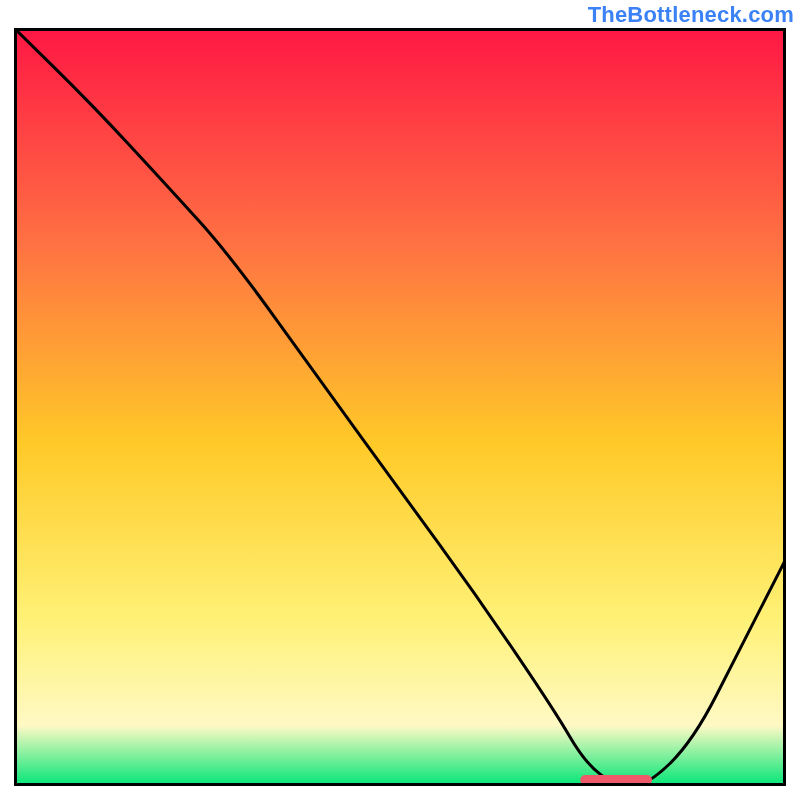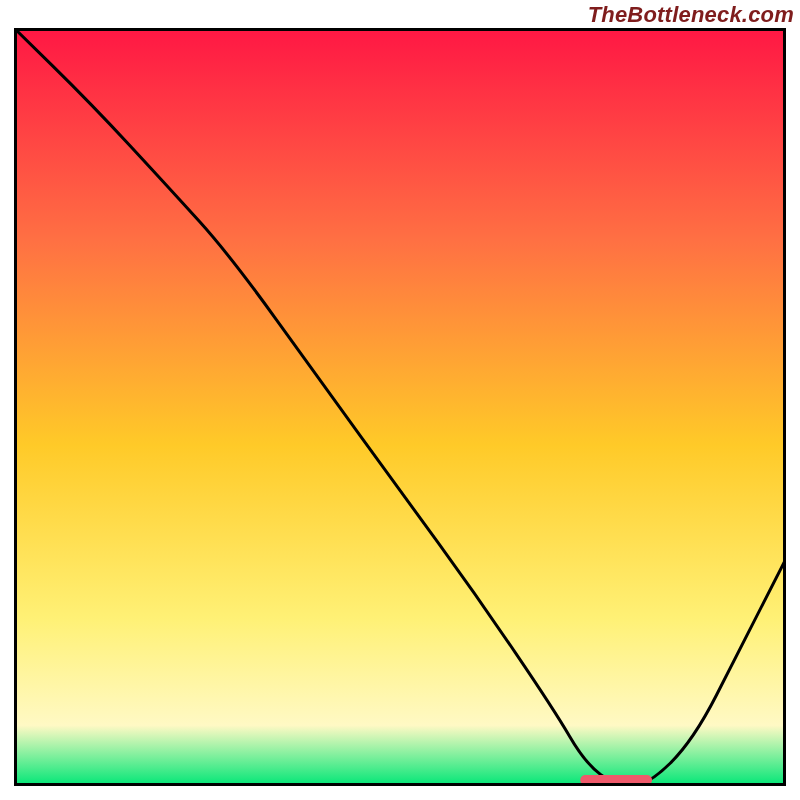--- a/index.html
+++ b/index.html
@@ -14,23 +14,22 @@
     position: relative;
     width: 800px;
     height: 800px;
   }
   .watermark {
     position: absolute;
     top: 2px;
     right: 6px;
     font-size: 22px;
     font-weight: 600;
-    color: #7f1d1d;
+    color: #3b82f6;
     letter-spacing: 0.2px;
-    font-style: italic;
   }
   .plot {
     position: absolute;
     left: 14px;
     top: 28px;
     width: 772px;
     height: 758px;
     box-sizing: border-box;
   }
   svg { display: block; }

